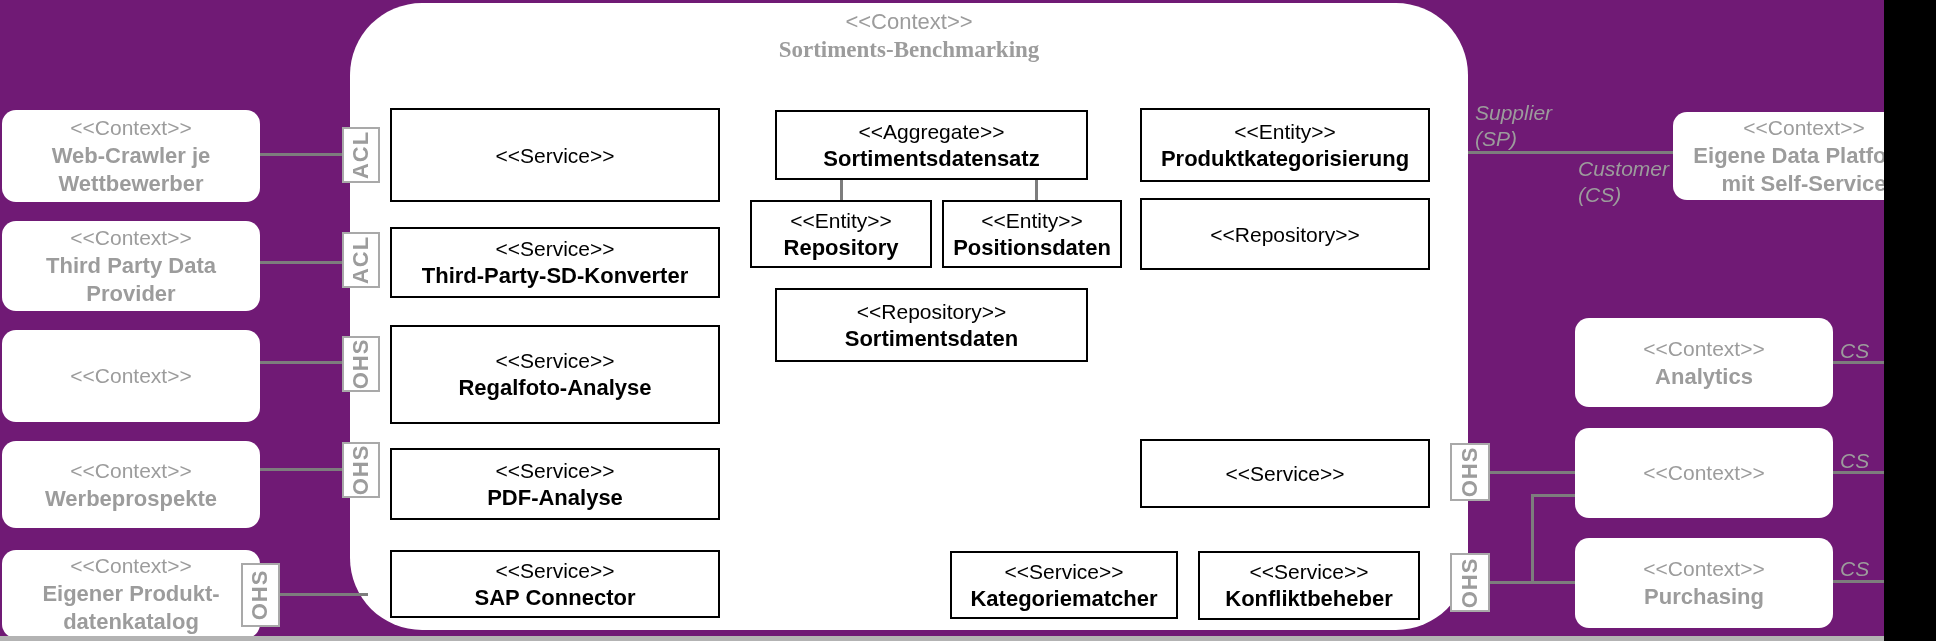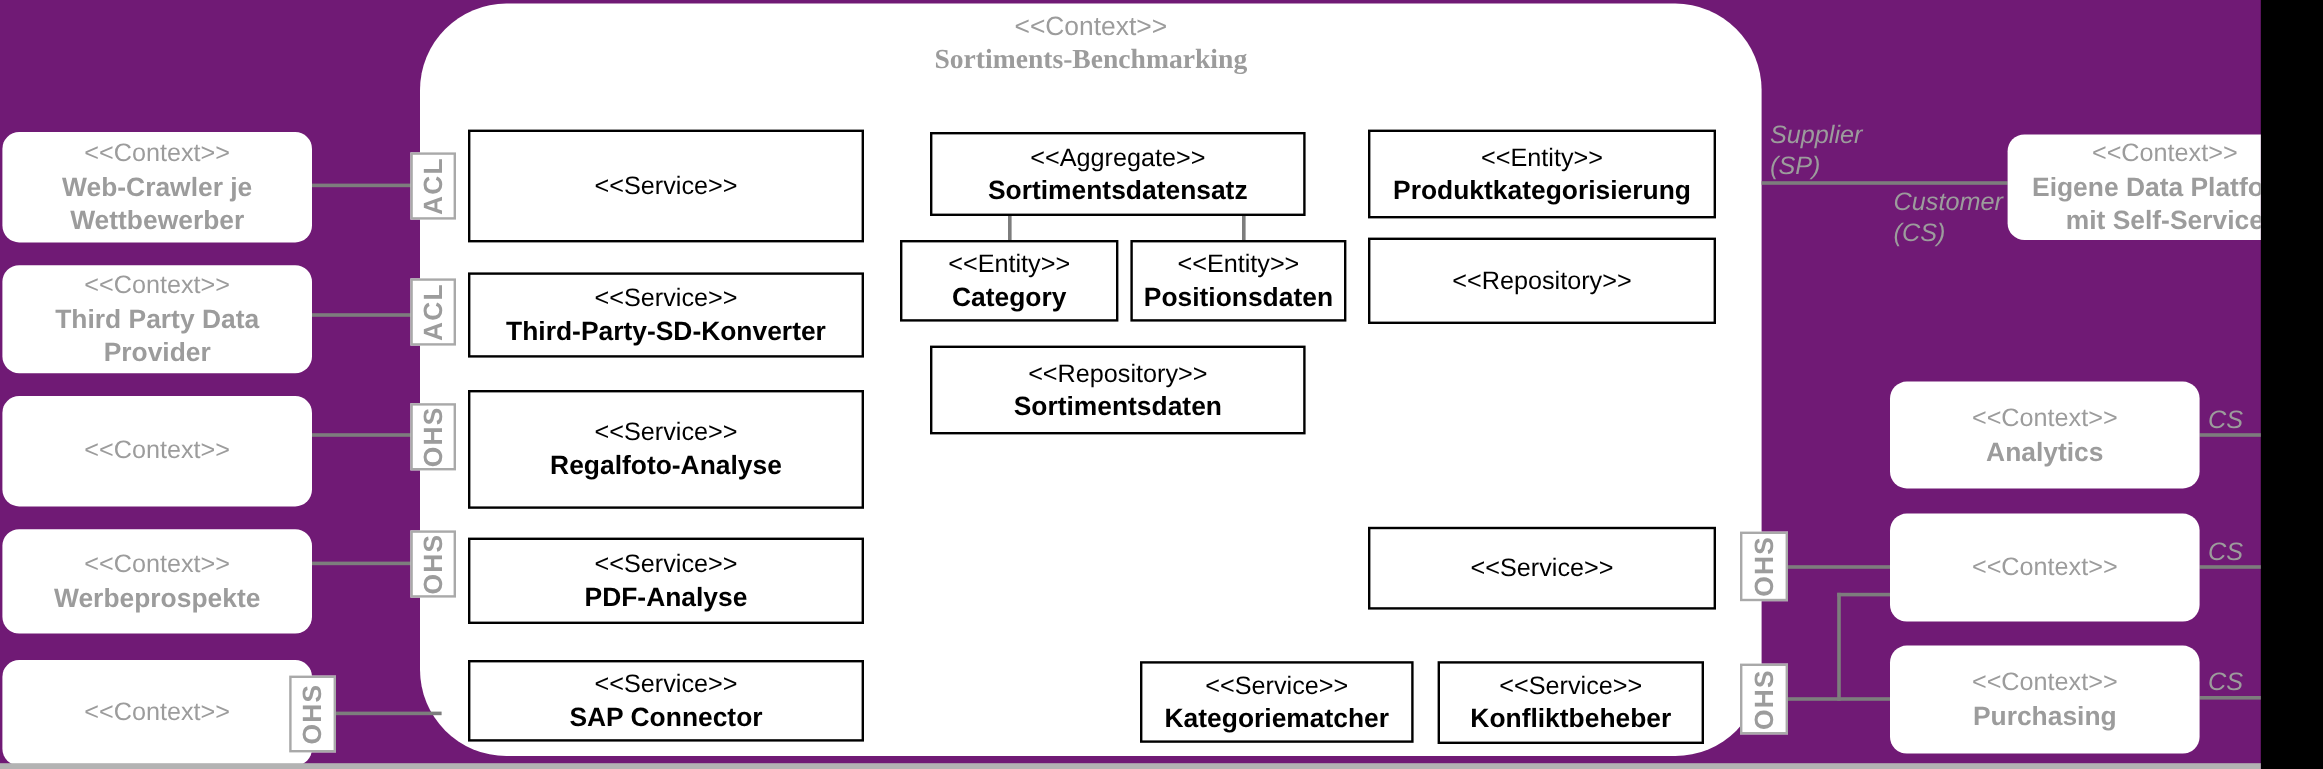--- a/index.html
+++ b/index.html
@@ -92,20 +92,21 @@
   </div>
   <div class="ctx" style="left:2px;top:330px;width:258px;height:92px;">
     <div class="st">&lt;&lt;Context&gt;&gt;</div>
   </div>
   <div class="ctx" style="left:2px;top:441px;width:258px;height:87px;">
     <div class="st">&lt;&lt;Context&gt;&gt;</div>
     <div class="nm">Werbeprospekte</div>
   </div>
   <div class="ctx" style="left:2px;top:550px;width:258px;height:88px;">
     <div class="st">&lt;&lt;Context&gt;&gt;</div>
+    <div class="nm">Eigener Produkt-datenkatalog</div>
   </div>
 
   <div class="port" style="left:342px;top:127px;width:38px;height:56px;">
     <span>ACL</span>
   </div>
   <div class="port" style="left:342px;top:232px;width:38px;height:56px;">
     <span>ACL</span>
   </div>
   <div class="port" style="left:342px;top:336px;width:38px;height:56px;">
     <span>OHS</span>
@@ -142,21 +143,21 @@
   <div class="node" style="left:390px;top:550px;width:330px;height:68px;">
     <div class="st">&lt;&lt;Service&gt;&gt;</div>
     <div class="nm">SAP Connector</div>
   </div>
   <div class="node" style="left:775px;top:110px;width:313px;height:70px;">
     <div class="st">&lt;&lt;Aggregate&gt;&gt;</div>
     <div class="nm">Sortimentsdatensatz</div>
   </div>
   <div class="node" style="left:750px;top:200px;width:182px;height:68px;">
     <div class="st">&lt;&lt;Entity&gt;&gt;</div>
-    <div class="nm">Category</div>
+    <div class="nm">Repository</div>
   </div>
   <div class="node" style="left:942px;top:200px;width:180px;height:68px;">
     <div class="st">&lt;&lt;Entity&gt;&gt;</div>
     <div class="nm">Positionsdaten</div>
   </div>
   <div class="node" style="left:775px;top:288px;width:313px;height:74px;">
     <div class="st">&lt;&lt;Repository&gt;&gt;</div>
     <div class="nm">Sortimentsdaten</div>
   </div>
   <div class="node" style="left:1140px;top:108px;width:290px;height:74px;">

